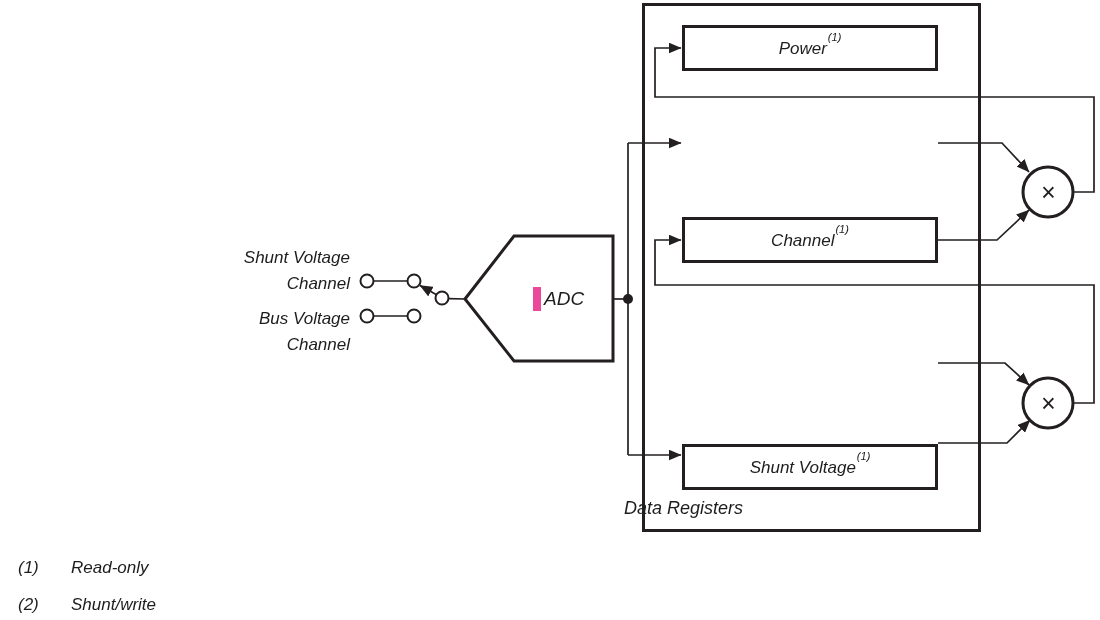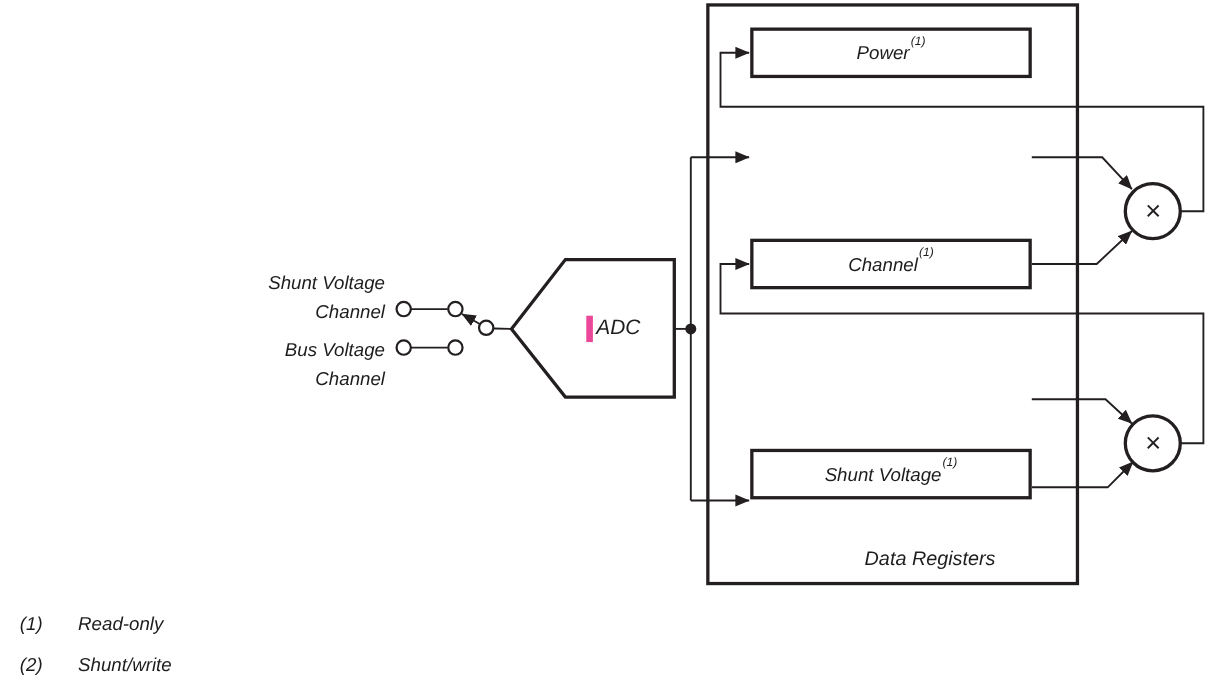--- a/index.html
+++ b/index.html
@@ -42,32 +42,31 @@
   }
   .reg-box sup {
     font-size: 11px;
     position: relative;
     top: -6px;
     margin-left: 1px;
     line-height: 0;
   }
   .group-label {
     position: absolute;
-    left: 658px; top: 498px;
+    left: 624px; top: 498px;
     width: 375px;
-    text-align: center;
     font-size: 18px;
     z-index: 3;
   }
   .adc-label {
     position: absolute;
     left: 533px; top: 287px;
     font-size: 19px;
     line-height: 24px;
-    border-left: 6px solid #ec4899;
+    border-left: 8px solid #ec4899;
     padding-left: 3px;
     z-index: 3;
     text-align: center;
   }
   .chan-label {
     position: absolute;
     left: 150px;
     width: 200px;
     text-align: right;
     font-size: 17px;
@@ -159,21 +158,21 @@
   </svg>
 
   <div class="outer-box"></div>
 
   <div class="reg-box" style="top:25px"><span>Power</span><sup>(1)</sup></div>
 
 
   <div class="reg-box" style="top:217px"><span>Channel</span><sup>(1)</sup></div>
 
 
-  <div class="reg-box" style="top:408px"><span>Shunt Voltage</span><sup>(1)</sup></div>
+  <div class="reg-box" style="top:444px"><span>Shunt Voltage</span><sup>(1)</sup></div>
 
   <div class="group-label">Data Registers</div>
 
   <div class="adc-label">ADC</div>
 
   <div class="chan-label chan-shunt">
     <div>Shunt Voltage</div>
     <div>Channel</div>
   </div>
   <div class="chan-label chan-bus">

